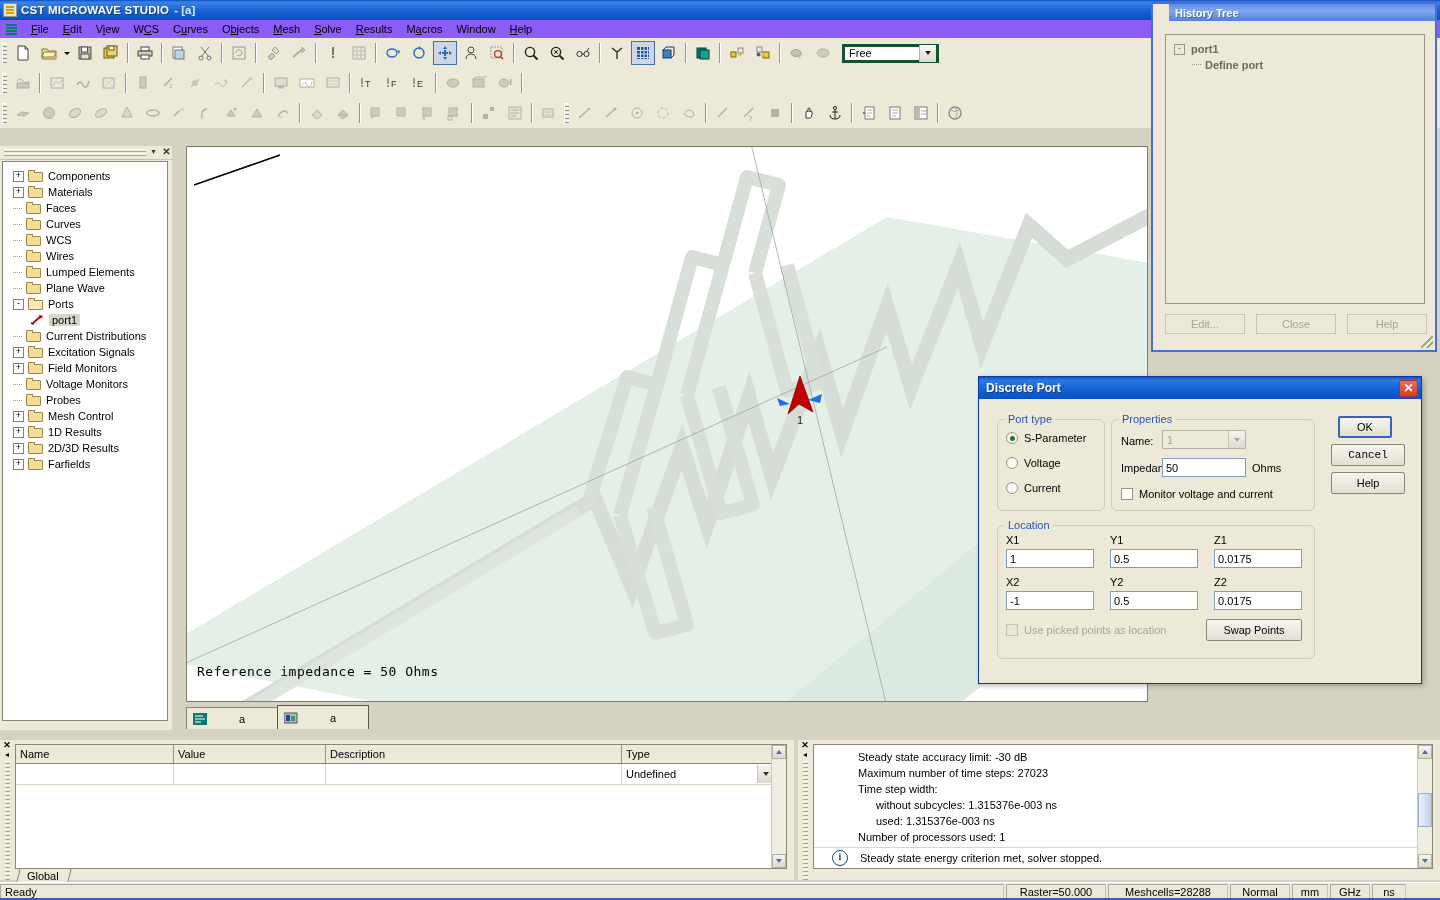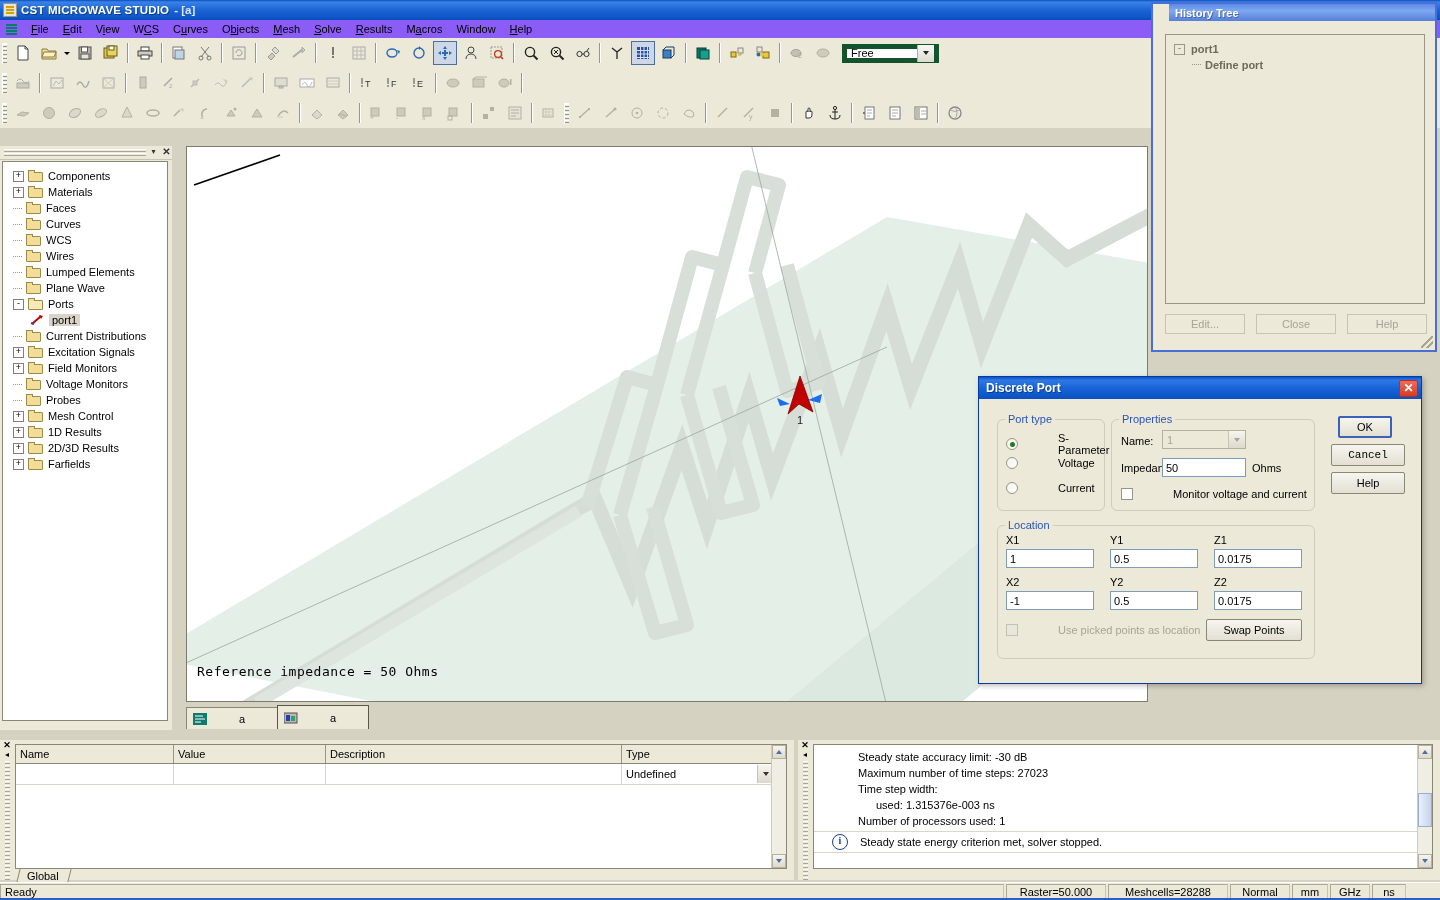--- a/index.html
+++ b/index.html
@@ -68,21 +68,21 @@
   }
   .tbtn.sel{border:1px solid #4a6fa5;background:#cdd7e8;}
   .tbsep{width:1px;height:20px;background:#9a9686;margin:0 3px;flex:0 0 auto;
          border-right:1px solid #fff;}
   .tbtn svg{display:block;}
   .tb-drop{
     width:10px;height:24px;flex:0 0 auto;display:flex;align-items:center;justify-content:center;
   }
   .tb-drop:after{content:"";border-left:3px solid transparent;border-right:3px solid transparent;border-top:3px solid #000;}
   .combo-free{
-    margin-left:6px;width:97px;height:19px;background:#fff;border:5px solid #14532d;
+    margin-left:6px;width:97px;height:19px;background:#fff;border:3px solid #14532d;
     display:flex;align-items:center;box-sizing:border-box;flex:0 0 auto;font-size:11px;
   }
   .combo-free .cf-text{flex:1;padding-left:4px;}
   .combo-free .cf-btn{
     width:16px;height:17px;background:linear-gradient(#f8f8f4,#dedad0);
     border-left:1px solid #b5b0a0;display:flex;align-items:center;justify-content:center;
   }
   .combo-free .cf-btn:after{content:"";border-left:3px solid transparent;border-right:3px solid transparent;border-top:4px solid #222;}
 
   
@@ -220,21 +220,21 @@
     border:1px solid #9a9686;box-sizing:border-box;position:relative;flex:0 0 auto;margin-right:6px;
   }
   .radio.on:after{
     content:"";position:absolute;left:2.5px;top:2.5px;width:5px;height:5px;border-radius:50%;background:#1f7a1f;
   }
   .chk{
     width:12px;height:12px;background:#fff;border:1px solid #9a9686;box-sizing:border-box;
     flex:0 0 auto;margin-right:6px;
   }
   .chk.dis{background:#e9e6da;border-color:#c4c0b2;}
-  .row{display:flex;align-items:center;font-size:11px;gap:34px;}
+  .row{display:flex;align-items:center;font-size:11px;}
   .tinput{
     background:#fff;border:1px solid #7f9db9;box-sizing:border-box;height:19px;
     display:flex;align-items:center;padding-left:3px;font-size:11px;color:#000;text-align:right;
   }
   .combo{
     height:19px;border:1px solid #b5b0a0;background:#ece9d8;box-sizing:border-box;
     display:flex;align-items:center;
   }
   .combo .cv{flex:1;padding-left:4px;font-size:11px;color:#a8a496;}
   .combo .cb{
@@ -1208,20 +1208,21 @@
     <div class="plefthandle">
       <div class="ph-x">✕</div>
       <div class="ph-arrow">◂</div>
       <div class="ph-rail"></div>
     </div>
     <div class="msgbox">
       <div style="height:4px"></div>
       <div class="msgline">Steady state accuracy limit: -30 dB</div>
       <div class="msgline">Maximum number of time steps: 27023</div>
       <div class="msgline">Time step width:</div>
+      <div class="msgline indent">without subcycles: 1.315376e-003 ns</div>
       <div class="msgline indent">used: 1.315376e-003 ns</div>
       <div class="msgline">Number of processors used: 1</div>
       <div class="msg-sep"></div>
       <div class="msgline withicon">
         <span class="info-icon">i</span>
         <span>Steady state energy criterion met, solver stopped.</span>
       </div>
       <div class="msg-sep"></div>
       <div class="pt-vscroll">
         <div class="sb-arrow up"></div>

